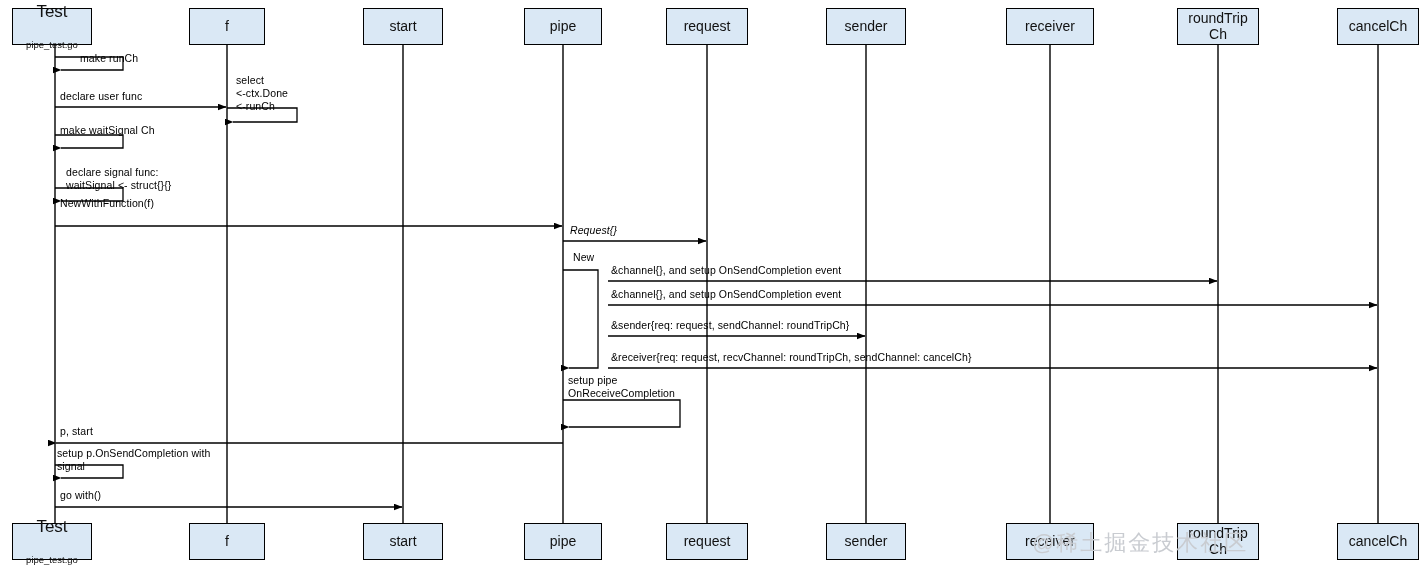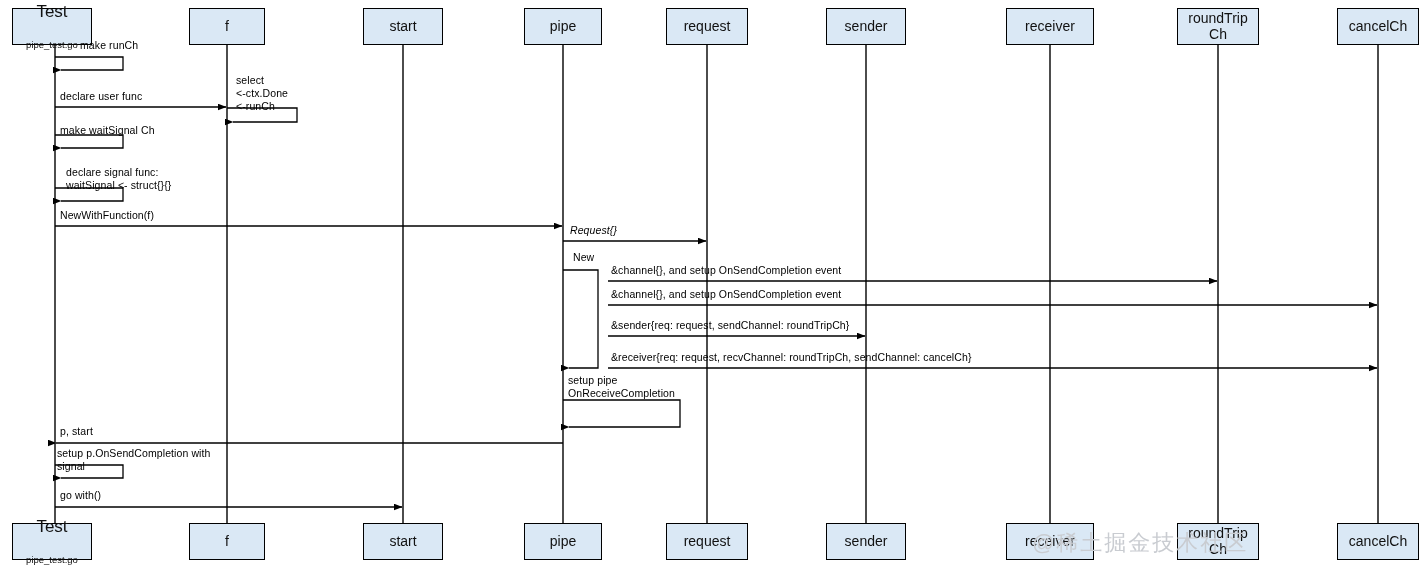--- a/index.html
+++ b/index.html
@@ -183,29 +183,29 @@
       </div>
       <div class="actor-box" style="left: 1177px; top: 523px; width: 82px; height: 37px;">
         <div class="actor-name">roundTrip
 Ch</div>
       </div>
       <div class="actor-box" style="left: 1337px; top: 523px; width: 82px; height: 37px;">
         <div class="actor-name">cancelCh</div>
       </div>
     </div>
   <div id="labels-layer">
-      <div class="msg-label" style="left: 60px; top: 39px; padding-left: 20px;">make runCh</div>
+      <div class="msg-label" style="left: 60px; top: 52px; padding-left: 20px;">make runCh</div>
       <div class="msg-label" style="left: 60px; top: 90px;">declare user func</div>
       <div class="msg-label" style="left: 236px; top: 74px;">select
 &lt;-ctx.Done
 &lt;-runCh</div>
       <div class="msg-label" style="left: 60px; top: 124px;">make waitSignal Ch</div>
       <div class="msg-label" style="left: 57px; top: 166px; margin-left: 9px;">declare signal func:
 waitSignal &lt;- struct{}{}</div>
-      <div class="msg-label" style="left: 60px; top: 209px;">NewWithFunction(f)</div>
+      <div class="msg-label" style="left: 60px; top: 197px;">NewWithFunction(f)</div>
       <div class="msg-label" style="left: 570px; top: 224px; font-style: italic;">Request{}</div>
       <div class="msg-label" style="left: 573px; top: 251px;">New</div>
       <div class="msg-label" style="left: 611px; top: 264px;">&amp;channel{}, and setup OnSendCompletion event</div>
       <div class="msg-label" style="left: 611px; top: 288px;">&amp;channel{}, and setup OnSendCompletion event</div>
       <div class="msg-label" style="left: 611px; top: 319px;">&amp;sender{req: request, sendChannel: roundTripCh}</div>
       <div class="msg-label" style="left: 611px; top: 351px;">&amp;receiver{req: request, recvChannel: roundTripCh, sendChannel: cancelCh}</div>
       <div class="msg-label" style="left: 568px; top: 374px;">setup pipe
 OnReceiveCompletion</div>
       <div class="msg-label" style="left: 60px; top: 425px;">p, start</div>
       <div class="msg-label" style="left: 57px; top: 447px;">setup p.OnSendCompletion with

